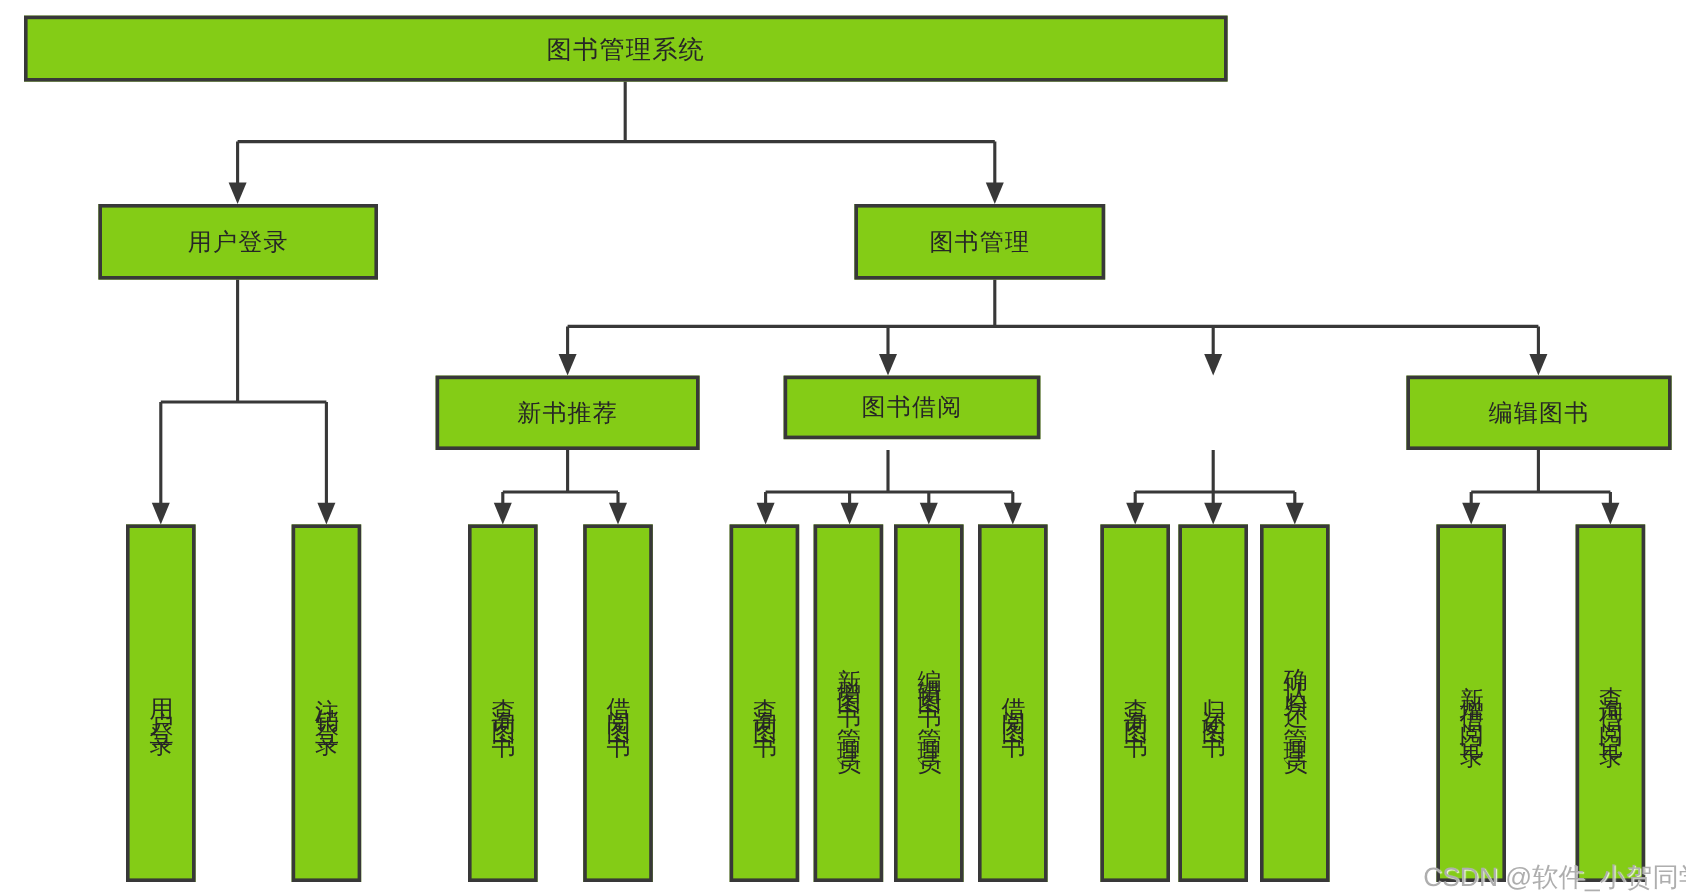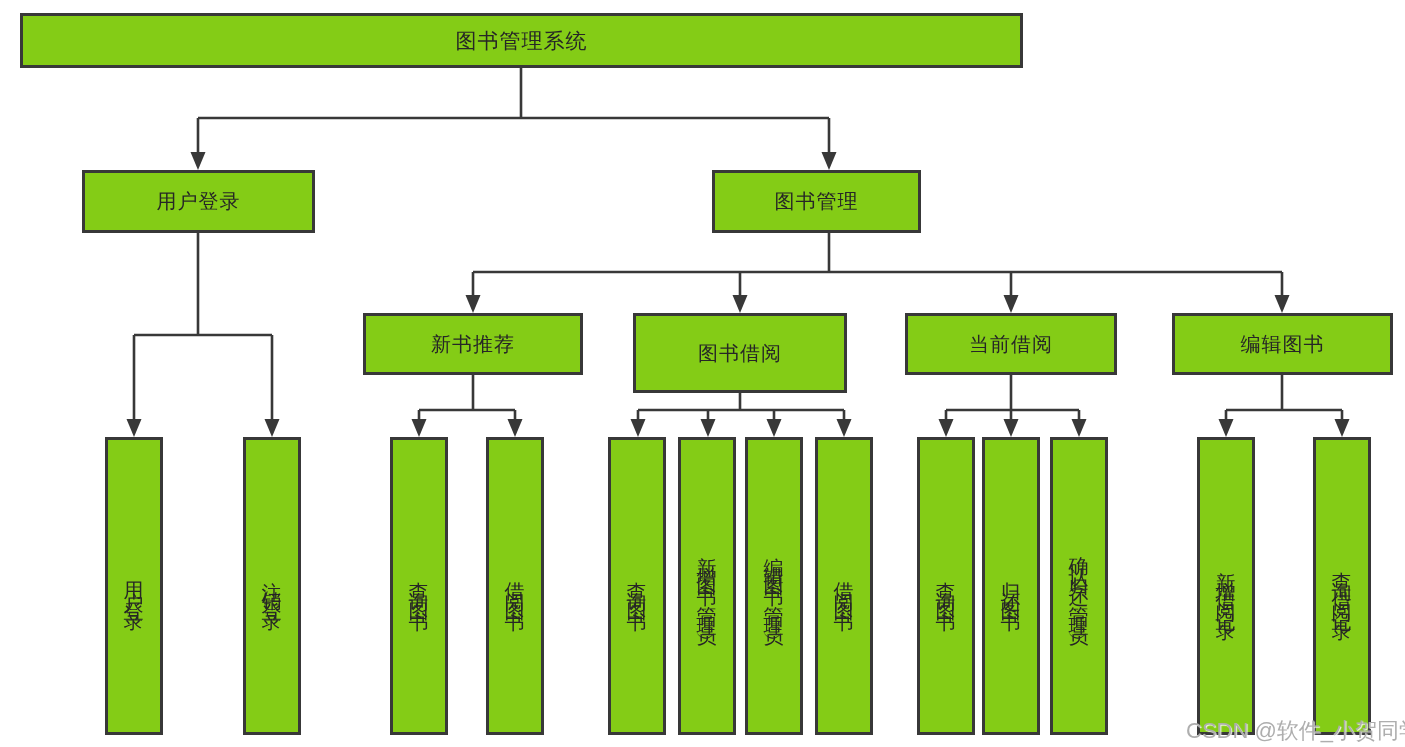--- a/index.html
+++ b/index.html
@@ -115,25 +115,22 @@
   <div class="node hbox" style="left:82px;top:170px;width:233px;height:63px">
     <span>用户登录</span>
   </div>
   <div class="node hbox" style="left:712px;top:170px;width:209px;height:63px">
     <span>图书管理</span>
   </div>
 
   <div class="node hbox" style="left:363px;top:313px;width:220px;height:62px">
     <span>新书推荐</span>
   </div>
-  <div class="node hbox" style="left:633px;top:313px;width:214px;height:80px">
+  <div class="node hbox" style="left:653px;top:313px;width:214px;height:53px">
     <span>图书借阅</span>
-  </div>
-  <div class="node hbox" style="left:905px;top:313px;width:212px;height:62px">
-    <span>当前借阅</span>
   </div>
   <div class="node hbox" style="left:1172px;top:313px;width:221px;height:62px">
     <span>编辑图书</span>
   </div>
 
   <div class="node vbox" style="left:105px;top:437px;width:58px;height:298px">
     <span>用户登录</span>
   </div>
   <div class="node vbox" style="left:243px;top:437px;width:58px;height:298px">
     <span>注销登录</span>

